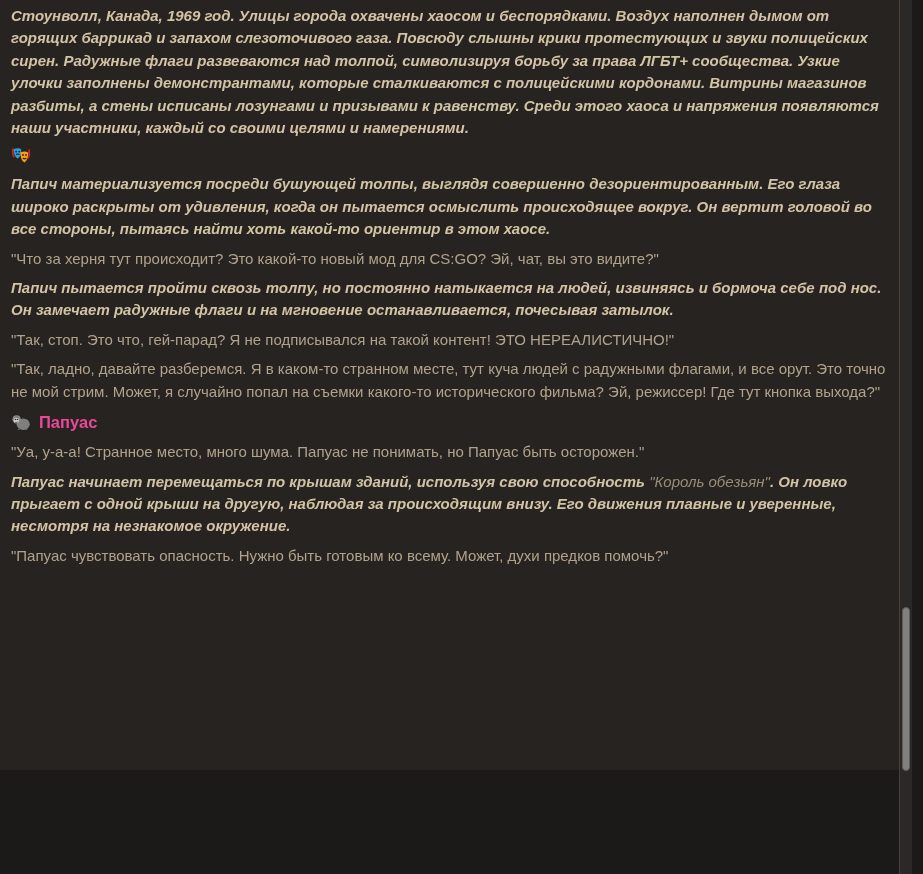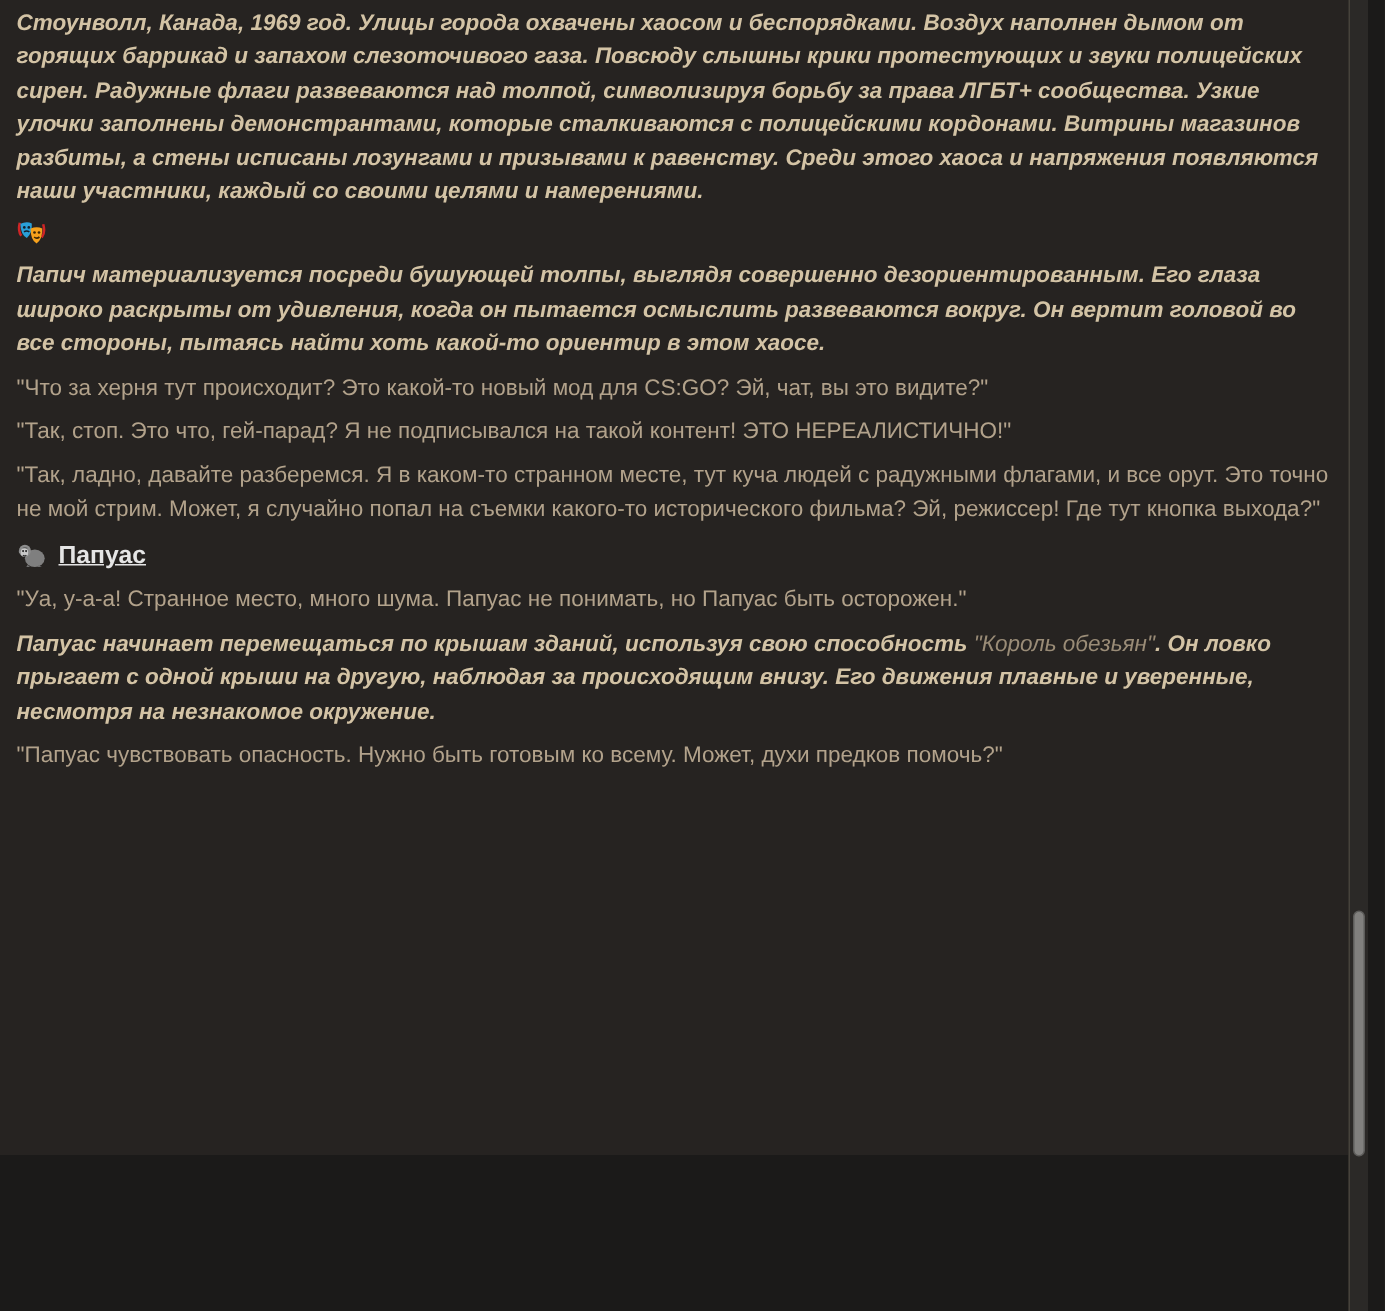--- a/index.html
+++ b/index.html
@@ -79,39 +79,40 @@
           <circle cx="5.2" cy="5.6" r="0.9" fill="#14202c"></circle>
           <circle cx="8.2" cy="5.6" r="0.9" fill="#14202c"></circle>
           <path d="M5.0 8.6 Q6.7 7.4 8.6 8.6" fill="none" stroke="#14202c" stroke-width="1.1"></path>
           <path d="M9.4 6.4 Q13.6 4.6 17.2 6.4 Q17.4 13.4 13.4 16.4 Q9.4 14.4 9.4 6.4 Z" fill="#f6a11c"></path>
           <circle cx="12.0" cy="9.0" r="0.9" fill="#3a2505"></circle>
           <circle cx="15.0" cy="9.0" r="0.9" fill="#3a2505"></circle>
           <path d="M11.8 12.0 Q13.4 13.6 15.3 12.0" fill="none" stroke="#3a2505" stroke-width="1.1"></path>
         </svg>
       </span>
     </div>
-    <p class="narration">Папич материализуется посреди бушующей толпы, выглядя совершенно дезориентированным. Его глаза широко раскрыты от удивления, когда он пытается осмыслить развеваются вокруг. Он вертит головой во все стороны, пытаясь найти хоть какой-то ориентир в этом хаосе.</p>
+    <p class="narration">Папич материализуется посреди бушующей толпы, выглядя совершенно дезориентированным. Его глаза широко раскрыты от удивления, когда он пытается осмыслить происходящее вокруг. Он вертит головой во все стороны, пытаясь найти хоть какой-то ориентир в этом хаосе.</p>
     <p class="speech">"Что за херня тут происходит? Это какой-то новый мод для CS:GO? Эй, чат, вы это видите?"</p>
+    <p class="narration">Папич пытается пройти сквозь толпу, но постоянно натыкается на людей, извиняясь и бормоча себе под нос. Он замечает радужные флаги и на мгновение останавливается, почесывая затылок.</p>
     <p class="speech">"Так, стоп. Это что, гей-парад? Я не подписывался на такой контент! ЭТО НЕРЕАЛИСТИЧНО!"</p>
     <p class="speech">"Так, ладно, давайте разберемся. Я в каком-то странном месте, тут куча людей с радужными флагами, и все орут. Это точно не мой стрим. Может, я случайно попал на съемки какого-то исторического фильма? Эй, режиссер! Где тут кнопка выхода?"</p>
     <div class="char-header">
       <span class="emoji">
         <svg width="20" height="20" viewBox="0 0 20 20">
           <ellipse cx="12.2" cy="12.2" rx="6.6" ry="5.8" fill="#7f7f7f"></ellipse>
           <path d="M7.5 16.5 L6.5 18 L9 18 Z M14.5 16.8 L14 18 L17 18 Z" fill="#6e6e6e"></path>
           <circle cx="5.6" cy="7.2" r="4.0" fill="#8d8d8d"></circle>
           <circle cx="2.6" cy="7.8" r="1.1" fill="#8d8d8d"></circle>
           <path d="M4.0 5.2 Q5.6 4.0 7.4 5.2 L7.0 6.4 L4.4 6.4 Z" fill="#5f5f5f"></path>
           <ellipse cx="5.3" cy="8.4" rx="2.5" ry="2.9" fill="#c9c9c9"></ellipse>
           <circle cx="4.4" cy="7.4" r="0.7" fill="#2b2b2b"></circle>
           <circle cx="6.4" cy="7.4" r="0.7" fill="#2b2b2b"></circle>
           <path d="M4.3 10.2 Q5.4 11.2 6.6 10.2" fill="none" stroke="#2b2b2b" stroke-width="0.9"></path>
         </svg>
       </span>
-      <span style="color: #e5e5e5; text-decoration: underline;">Папуас</span>
+      <span style="color: #ec4899;">Папуас</span>
     </div>
     <p class="speech">"Уа, у-а-а! Странное место, много шума. Папуас не понимать, но Папуас быть осторожен."</p>
     <p class="narration"><span>Папуас начинает перемещаться по крышам зданий, используя свою способность </span><span class="inner-quote">"Король обезьян"</span><span>. Он ловко прыгает с одной крыши на другую, наблюдая за происходящим внизу. Его движения плавные и уверенные, несмотря на незнакомое окружение.</span></p>
     <p class="speech">"Папуас чувствовать опасность. Нужно быть готовым ко всему. Может, духи предков помочь?"</p>
   </div>
 
 <div class="scroll-track">
   <div class="scroll-thumb"></div>
 </div>
 

